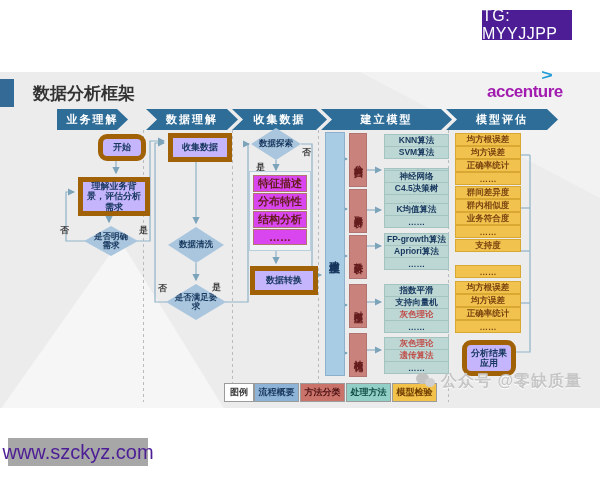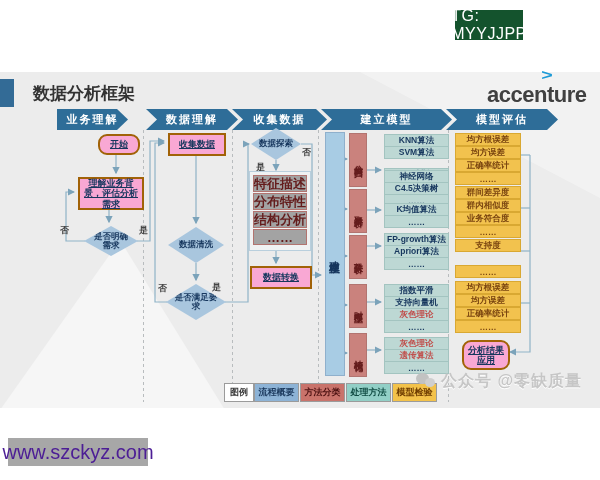--- a/index.html
+++ b/index.html
@@ -1,44 +1,44 @@
 <!DOCTYPE html>
 <html><head>
 <meta charset="utf-8">
 <style>
   html,body{margin:0;padding:0;}
   body{width:600px;height:480px;position:relative;background:#ffffff;
        font-family:"Liberation Sans", sans-serif;overflow:hidden;}
   .abs{position:absolute;}
   
-  .tg-badge{left:455px;top:10px;width:68px;height:30px;background:#14532d;color:#fff;
+  .tg-badge{left:482px;top:10px;width:90px;height:30px;background:#4c1d95;color:#fff;
             font-size:16px;display:flex;align-items:center;justify-content:center;letter-spacing:.5px;}
   
   .slide{left:0;top:72px;width:600px;height:336px;background:#ececec;}
   .poly1{left:0;top:210px;width:300px;height:200px;background:rgba(255,255,255,.5);
          clip-path:polygon(0 100%,40% 15%,75% 100%);}
   .poly2{left:300px;top:72px;width:300px;height:180px;background:rgba(255,255,255,.35);
          clip-path:polygon(20% 0,100% 0,100% 70%);}
   .title-square{left:0;top:79px;width:14px;height:28px;background:#336b96;}
   .slide-title{left:33px;top:82px;font-size:17px;font-weight:700;color:#333;}
-  .logo-text{left:487px;top:82px;font-size:22px;font-weight:700;color:#404040;letter-spacing:-0.5px;}
+  .logo-text{left:487px;top:82px;font-size:17px;font-weight:700;color:#a21caf;letter-spacing:-0.5px;}
   .logo-mark{left:543px;top:67px;font-size:14px;font-weight:700;color:#1c9ad6;transform:scaleX(1.4);}
   
   .chev{top:109px;height:21px;background:#2e6d98;color:#fff;font-size:11px;font-weight:700;
         display:flex;align-items:center;justify-content:center;letter-spacing:2px;
         clip-path:polygon(0 0,calc(100% - 11px) 0,100% 50%,calc(100% - 11px) 100%,0 100%,11px 50%);}
   .chev.first{clip-path:polygon(0 0,calc(100% - 11px) 0,100% 50%,calc(100% - 11px) 100%,0 100%);}
   
-  .pbox{background:#f9a8d4;border:2px solid #a16207;color:#17375e;font-size:9px;font-weight:700;
-        display:flex;align-items:center;justify-content:center;text-align:center;line-height:1.15;text-decoration:underline;}
+  .pbox{background:#c4b5fd;border:5px solid #a16207;color:#17375e;font-size:9px;font-weight:700;
+        display:flex;align-items:center;justify-content:center;text-align:center;line-height:1.15;}
   .pill{border-radius:9px;}
   .diamond{background:#a9c6de;color:#17375e;font-size:8.5px;font-weight:700;
            display:flex;align-items:center;justify-content:center;text-align:center;line-height:1.1;
            clip-path:polygon(50% 0,100% 50%,50% 100%,0 50%);padding:2px 8px;box-sizing:border-box;}
-  .pinkbox{background:#a3a3a3;border:1px solid #b27470;color:#641c1c;font-size:13px;font-weight:700;
+  .pinkbox{background:#d946ef;border:1px solid #b27470;color:#641c1c;font-size:11px;font-weight:700;
            display:flex;align-items:center;justify-content:center;}
   .tealbox{background:#bdd8d4;border:1px solid #a3c4c0;color:#17375e;font-size:8.5px;font-weight:700;
            display:flex;align-items:center;justify-content:center;}
   .tealbox.alt{color:#c0504d;}
   .ylwbox{background:#f2c24e;border:1px solid #d9a832;color:#7a4510;font-size:8.5px;font-weight:700;
           display:flex;align-items:center;justify-content:center;}
   .vlabel{writing-mode:vertical-rl;text-orientation:upright;letter-spacing:1px;
           display:flex;align-items:center;justify-content:center;}
   .vbar{background:#a8cce4;border:1px solid #8fb0cc;color:#17375e;font-size:10.5px;font-weight:700;}
   .vpink{background:#ca827d;border:1px solid #b27470;color:#641c1c;font-size:9px;font-weight:700;}

